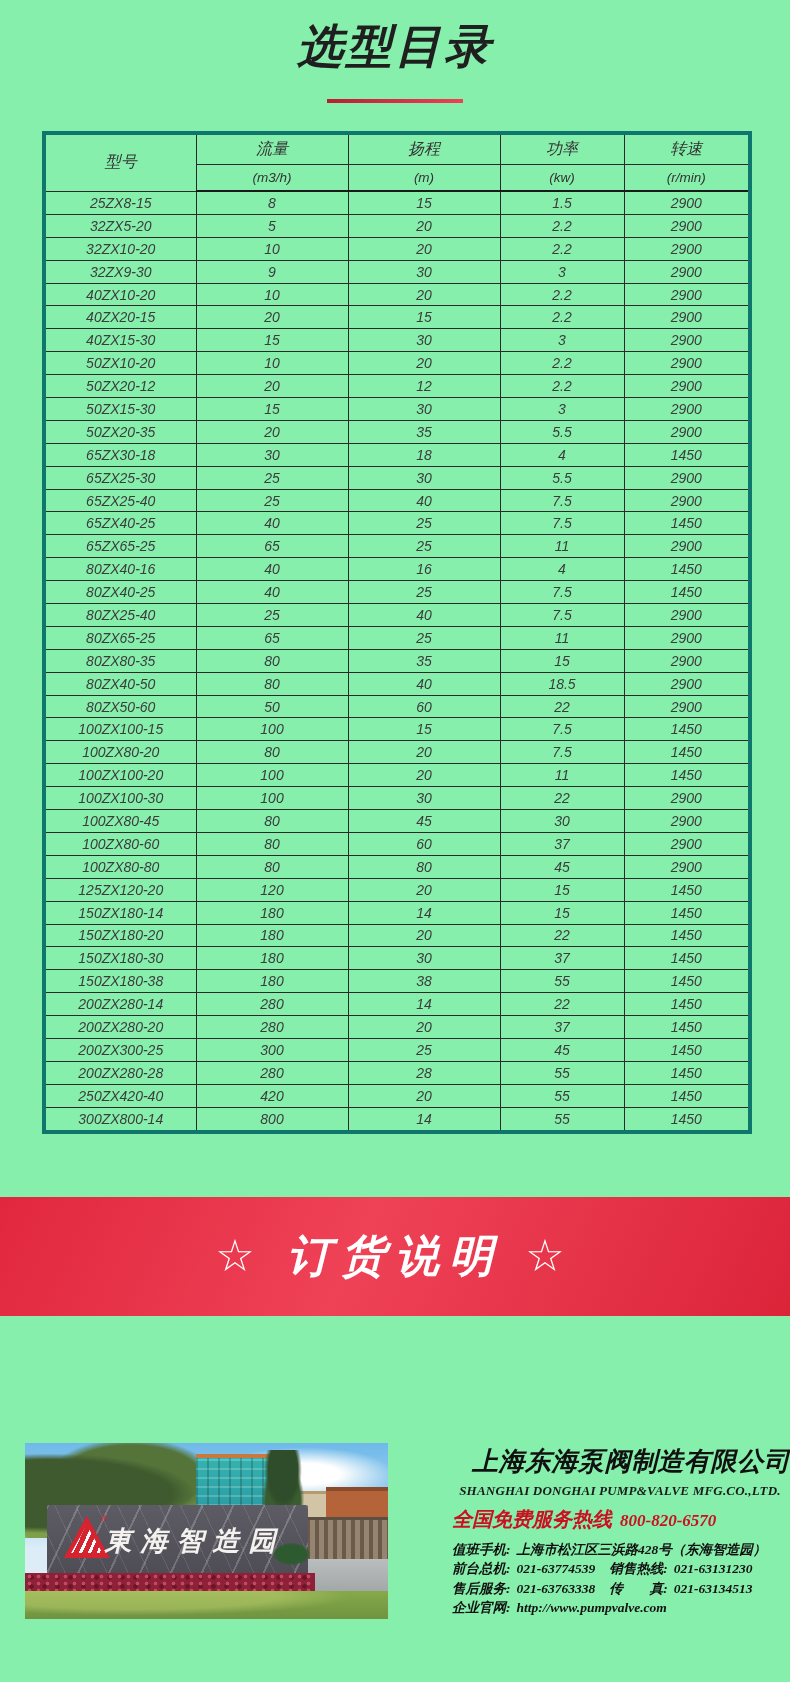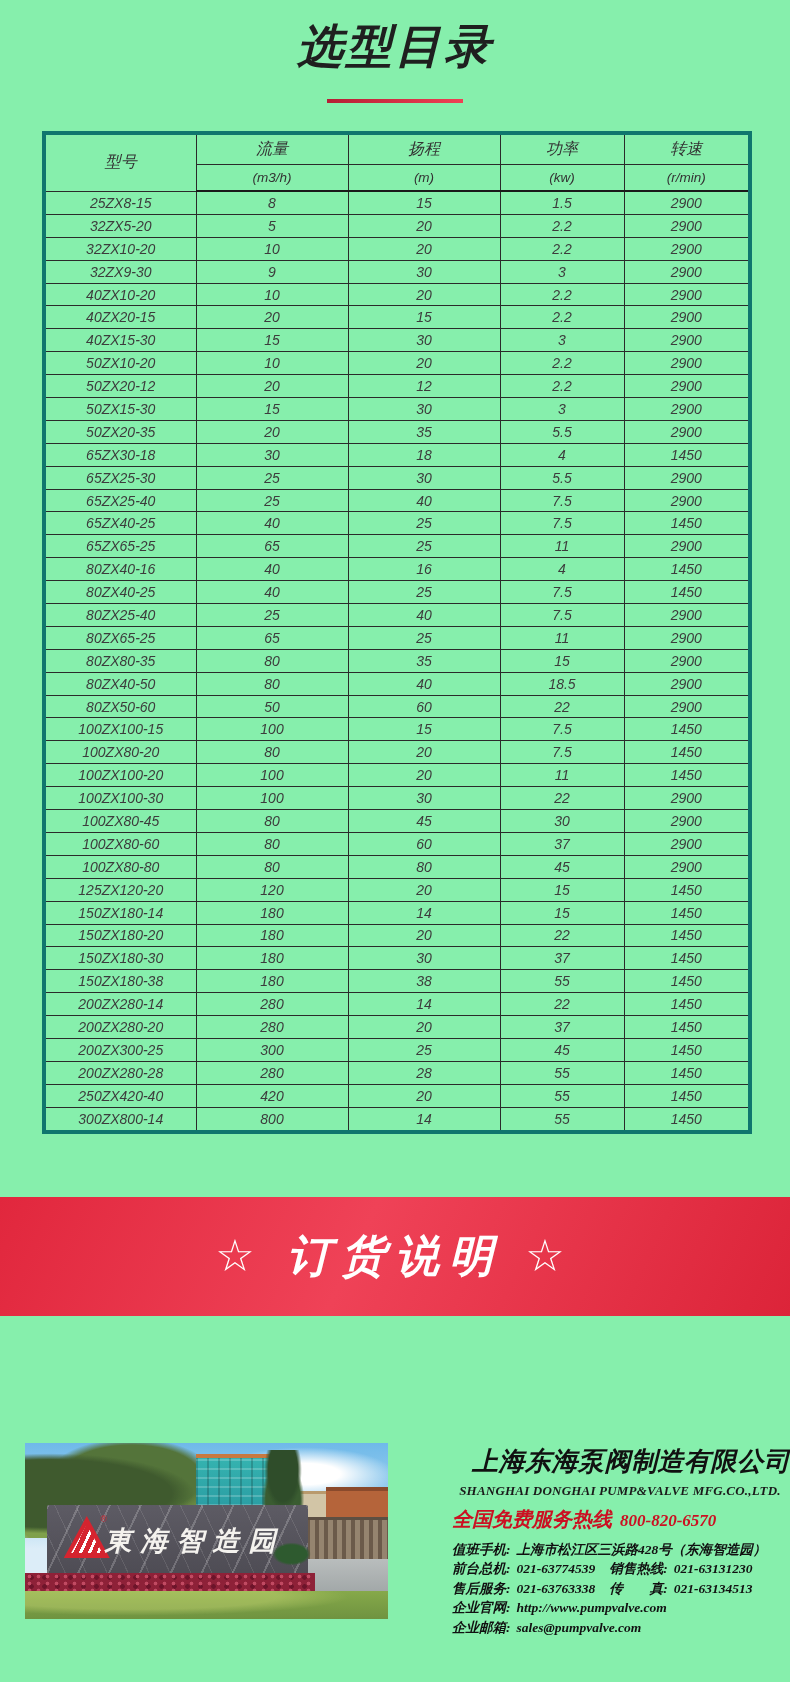--- a/index.html
+++ b/index.html
@@ -451,17 +451,16 @@
     <div class="company-name-cn">上海东海泵阀制造有限公司</div>
     <div class="company-name-en">SHANGHAI DONGHAI PUMP&amp;VALVE MFG.CO.,LTD.</div>
     <div class="hotline">
       <span>全国免费服务热线</span><span class="hotline-number">800-820-6570</span>
     </div>
     <div class="contacts">
         <div class="contact-line"><span class="c-seg"><span class="c-label">值班手机:</span><span class="c-value">上海市松江区三浜路428号（东海智造园）</span></span></div>
         <div class="contact-line"><span class="c-seg"><span class="c-label">前台总机:</span><span class="c-value">021-63774539</span></span><span class="c-seg"><span class="c-label">销售热线:</span><span class="c-value">021-63131230</span></span></div>
         <div class="contact-line"><span class="c-seg"><span class="c-label">售后服务:</span><span class="c-value">021-63763338</span></span><span class="c-seg"><span class="c-label">传　　真:</span><span class="c-value">021-63134513</span></span></div>
         <div class="contact-line"><span class="c-seg"><span class="c-label">企业官网:</span><span class="c-value">http://www.pumpvalve.com</span></span></div>
-        <div class="contact-line"><span class="c-seg"><span class="c-label">企业邮箱:</span><span class="c-value">sales@pumpvalve.com</span></span></div>
       </div>
   </div>
 
 </div>
 
 </body></html>

